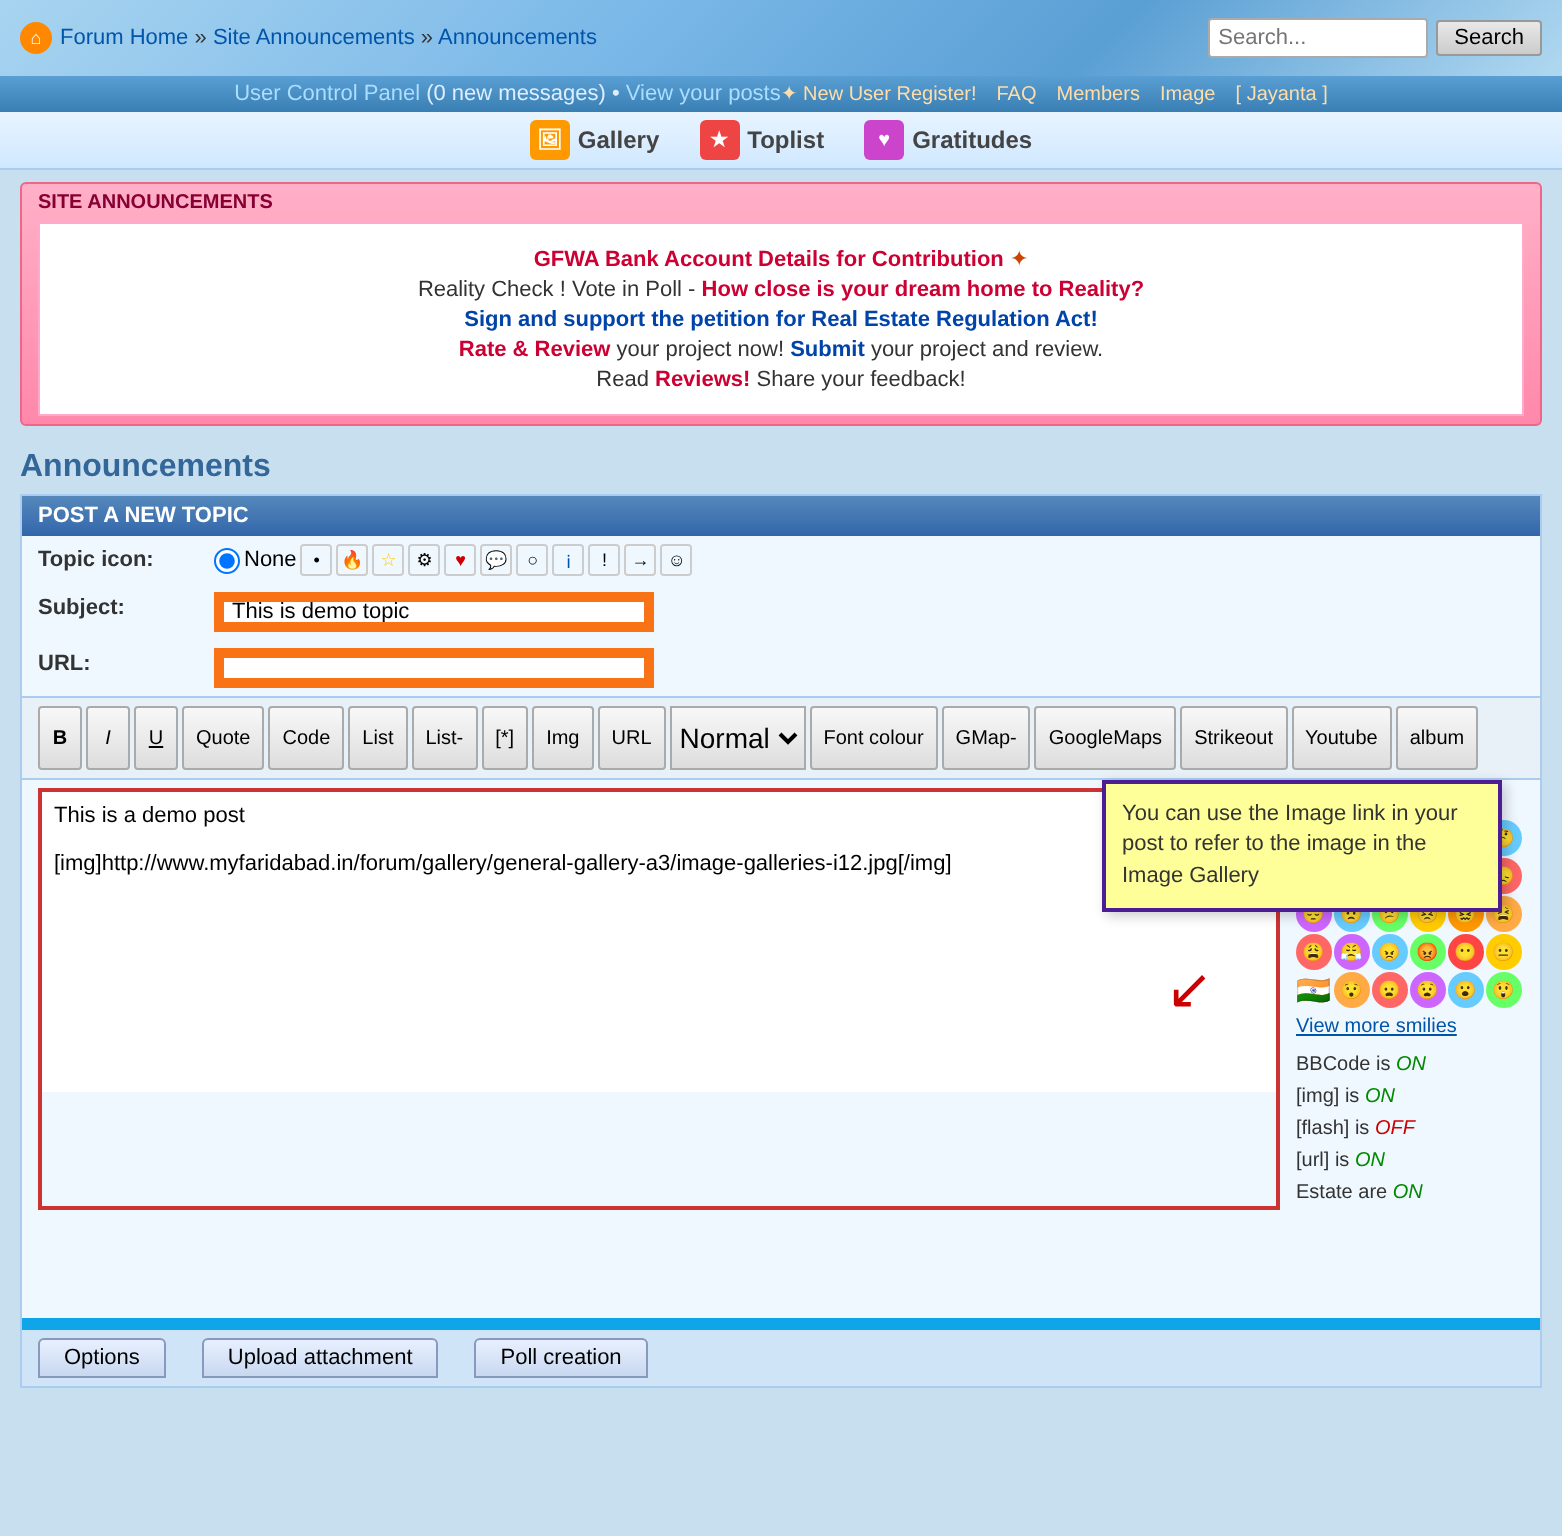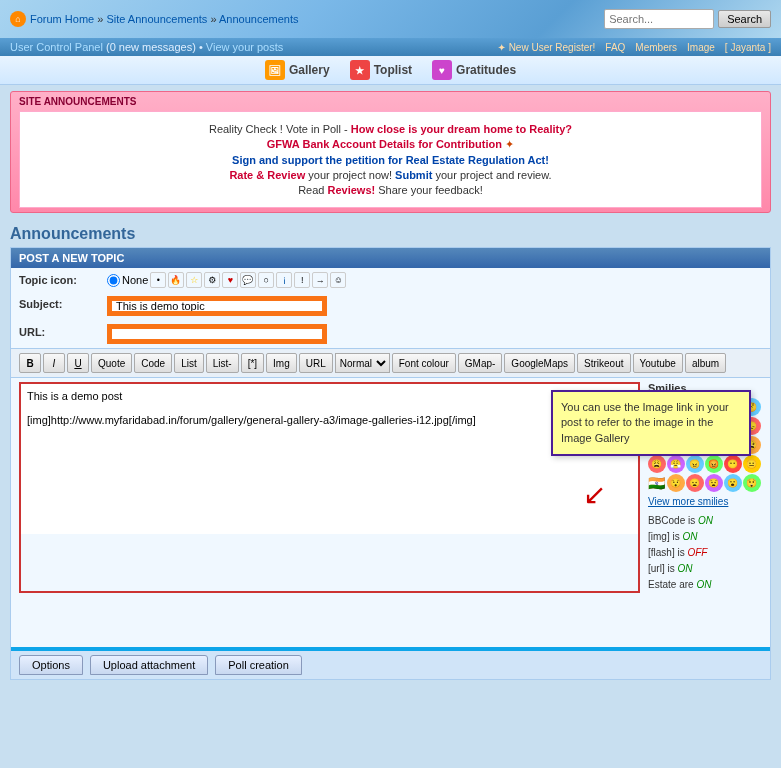--- a/index.html
+++ b/index.html
@@ -58,21 +58,21 @@
       cursor: pointer;
       border-radius: 2px;
     }
 
     
     .nav-bar {
       background: linear-gradient(to bottom, #5a9fd4, #3a7fb4);
       padding: 3px 10px;
       display: flex;
       align-items: center;
-      justify-content: space-between;
+      justify-content: center;
       color: white;
       font-size: 11px;
     }
     .nav-left { color: #ddeeff; }
     .nav-left a { color: #aaddff; text-decoration: none; }
     .nav-right { display: flex; gap: 10px; align-items: center; }
     .nav-right a { color: #ffddaa; text-decoration: none; font-size: 10px; }
 
     
     .gallery-bar {
@@ -199,22 +199,22 @@
       font-size: 10px;
       cursor: pointer;
       border-radius: 2px;
       min-width: 22px;
       text-align: center;
     }
     .toolbar-btn.bold { font-weight: bold; }
     .toolbar-btn.italic { font-style: italic; }
     .toolbar-btn.underline { text-decoration: underline; }
     .toolbar-select {
-      height: 20px;
-      font-size: 10px;
+      height: 32px;
+      font-size: 14px;
       border: 1px solid #aaa;
       background: linear-gradient(to bottom, #f8f8f8, #ddd);
     }
 
     
     .editor-area {
       display: flex;
     }
     .editor-left {
       flex: 1;
@@ -304,24 +304,24 @@
     .btn-submit {
       background: linear-gradient(to bottom, #4499ee, #2277cc);
       border: 1px solid #1155aa;
       color: white;
       font-weight: bold;
     }
 
     
     .bottom-tabs {
       display: flex;
-      gap: 7px;
+      gap: 18px;
       padding: 4px 8px;
       background: #d0e4f8;
-      border-top: 4px solid #0ea5e9;
+      border-top: 6px solid #0ea5e9;
     }
     .bottom-tab {
       background: linear-gradient(to bottom, #e8f0ff, #c8d8f0);
       border: 1px solid #8899bb;
       padding: 3px 12px;
       font-size: 11px;
       cursor: pointer;
       border-radius: 3px 3px 0 0;
     }
 
@@ -440,28 +440,28 @@
     <a class="gallery-bar-item">
       <span class="gallery-icon gratitudes-icon">♥</span>
       <span>Gratitudes</span>
     </a>
   </div>
 
   <div class="site-announcements">
     <div class="site-ann-header">SITE ANNOUNCEMENTS</div>
     <div class="site-ann-content">
       <div class="ann-line">
-        <span>Reality Check ! Vote in Poll - </span>
-        <a class="highlight">How close is your dream home to Reality?</a>
-      </div>
-      <div class="ann-line">
         <a>
           <span class="highlight">GFWA Bank Account Details for Contribution</span>
         </a>
         <span style="color:#cc4400;"> ✦</span>
+      </div>
+      <div class="ann-line">
+        <span>Reality Check ! Vote in Poll - </span>
+        <a class="highlight">How close is your dream home to Reality?</a>
       </div>
       <div class="ann-line">
         <a class="blue">Sign and support the petition for Real Estate Regulation Act!</a>
       </div>
       <div class="ann-line">
         <a class="highlight">Rate &amp; Review</a>
         <span> your project now! </span>
         <a class="blue">Submit</a>
         <span> your project and review.</span>
       </div>

